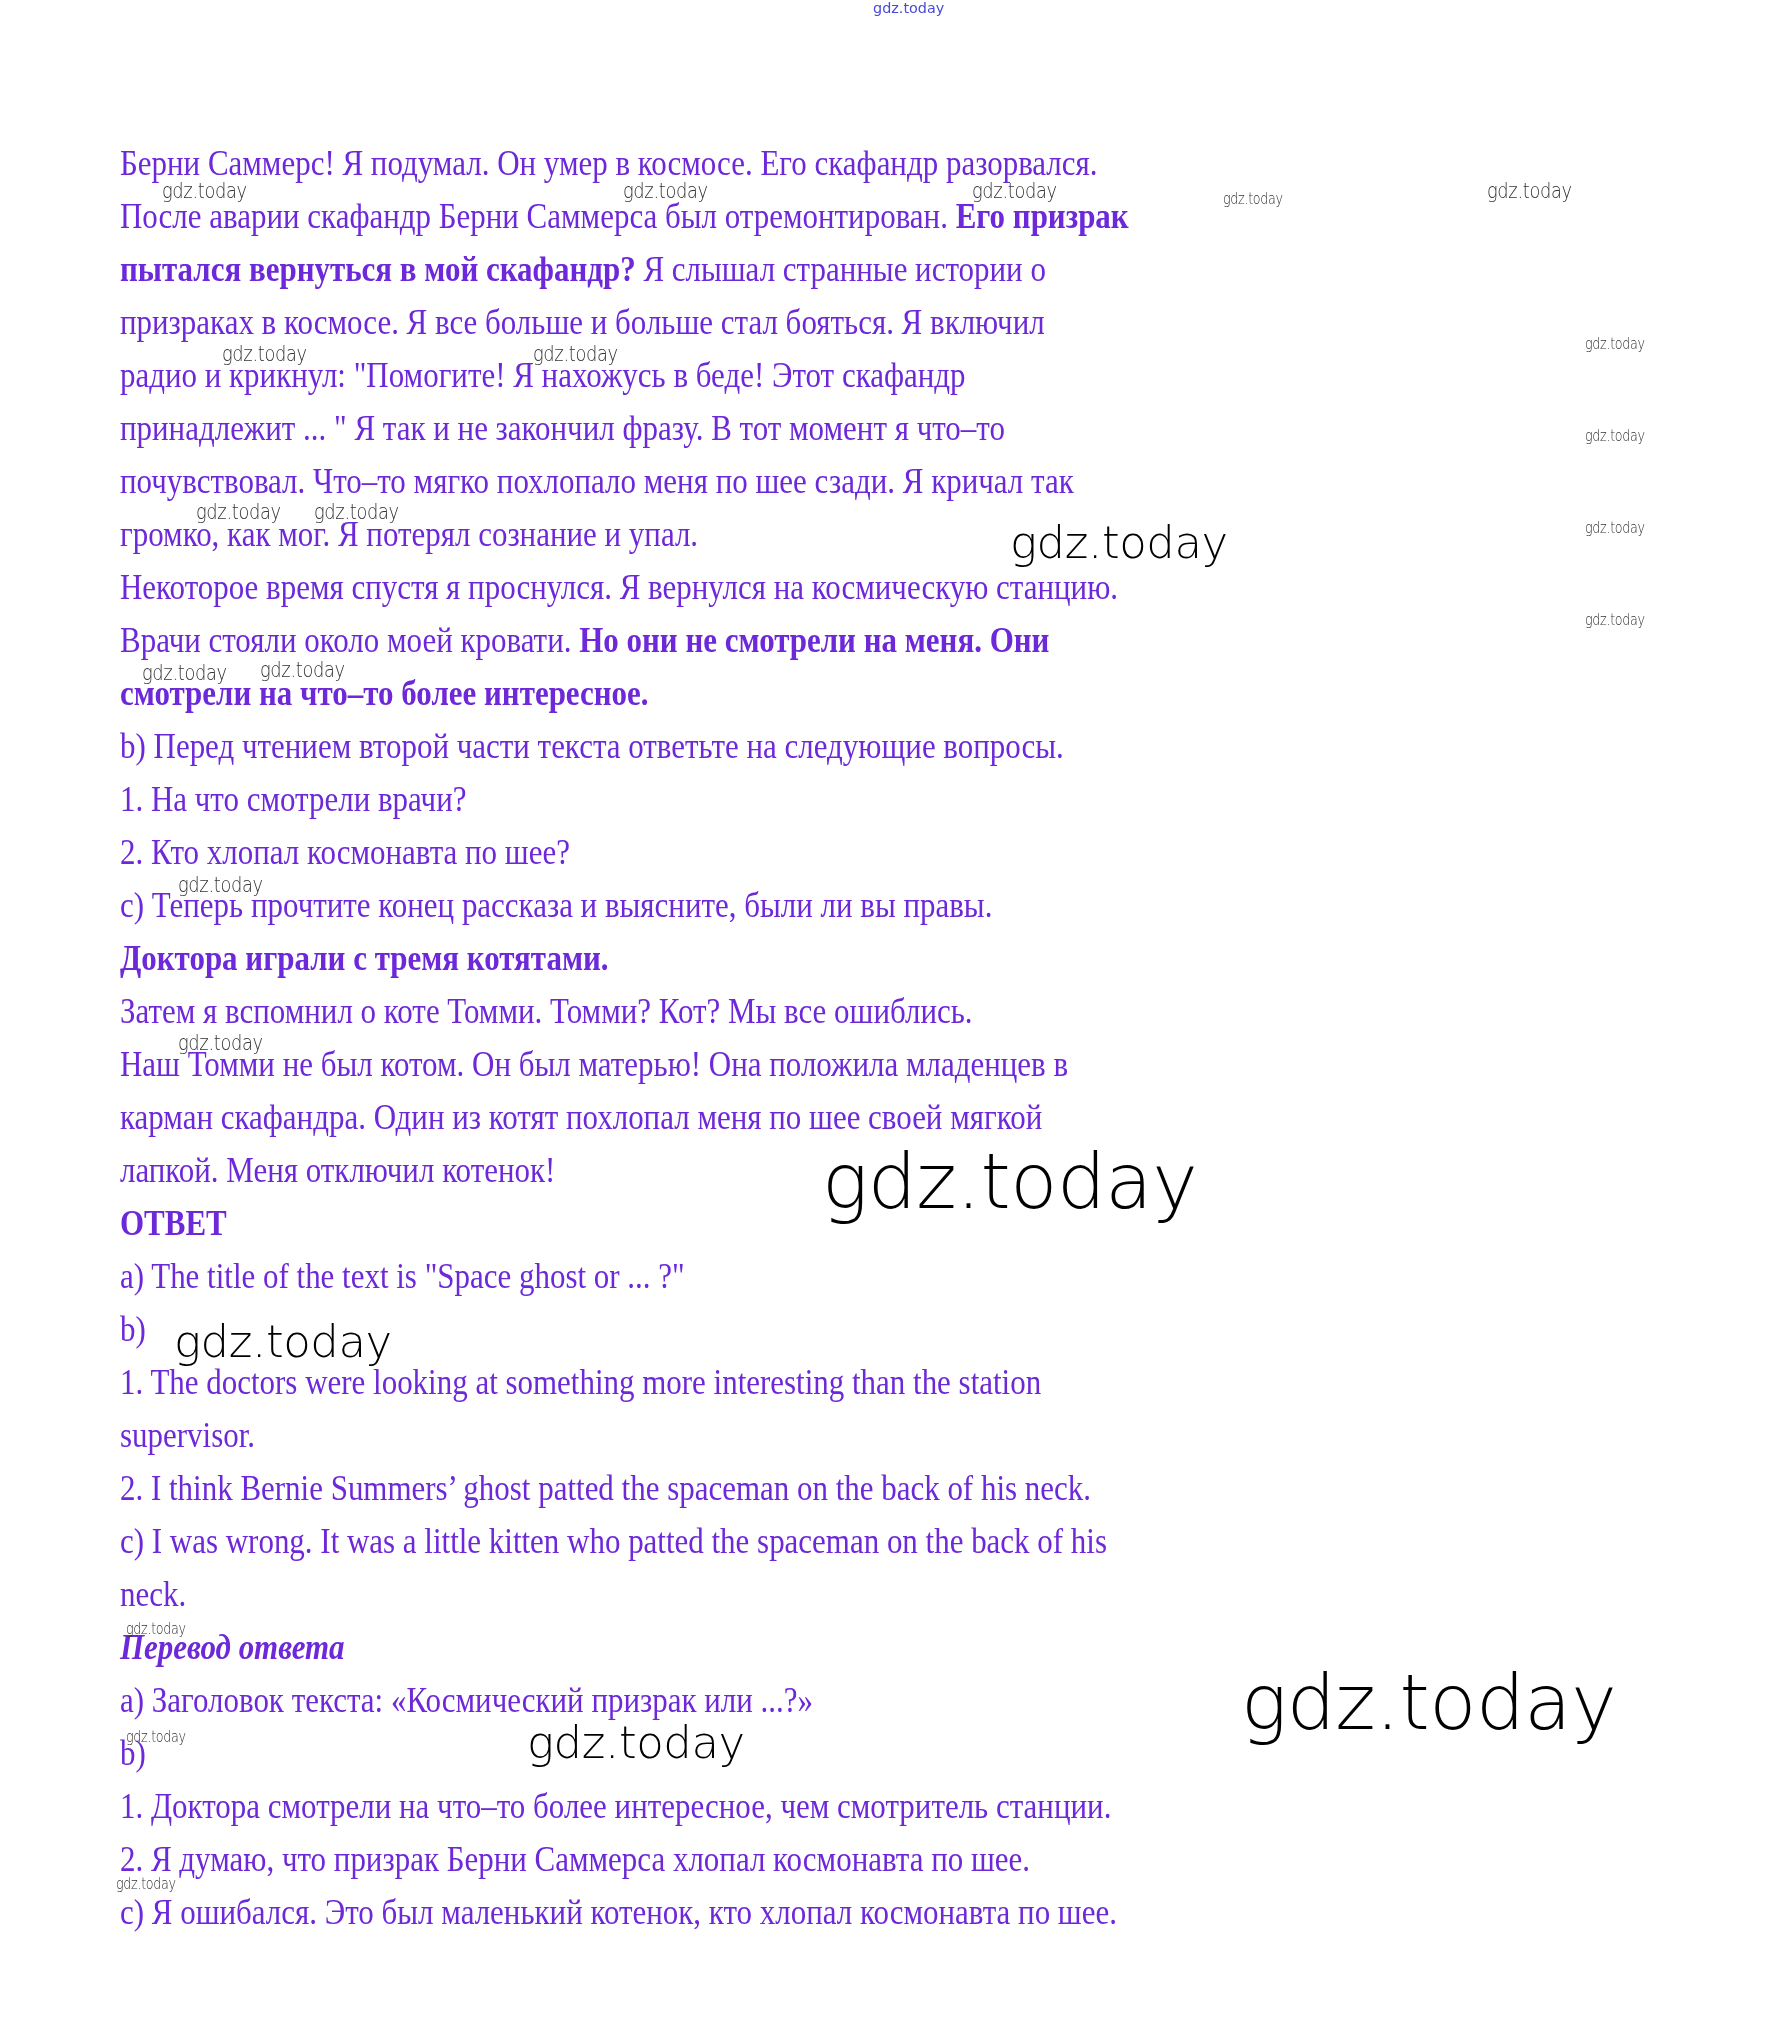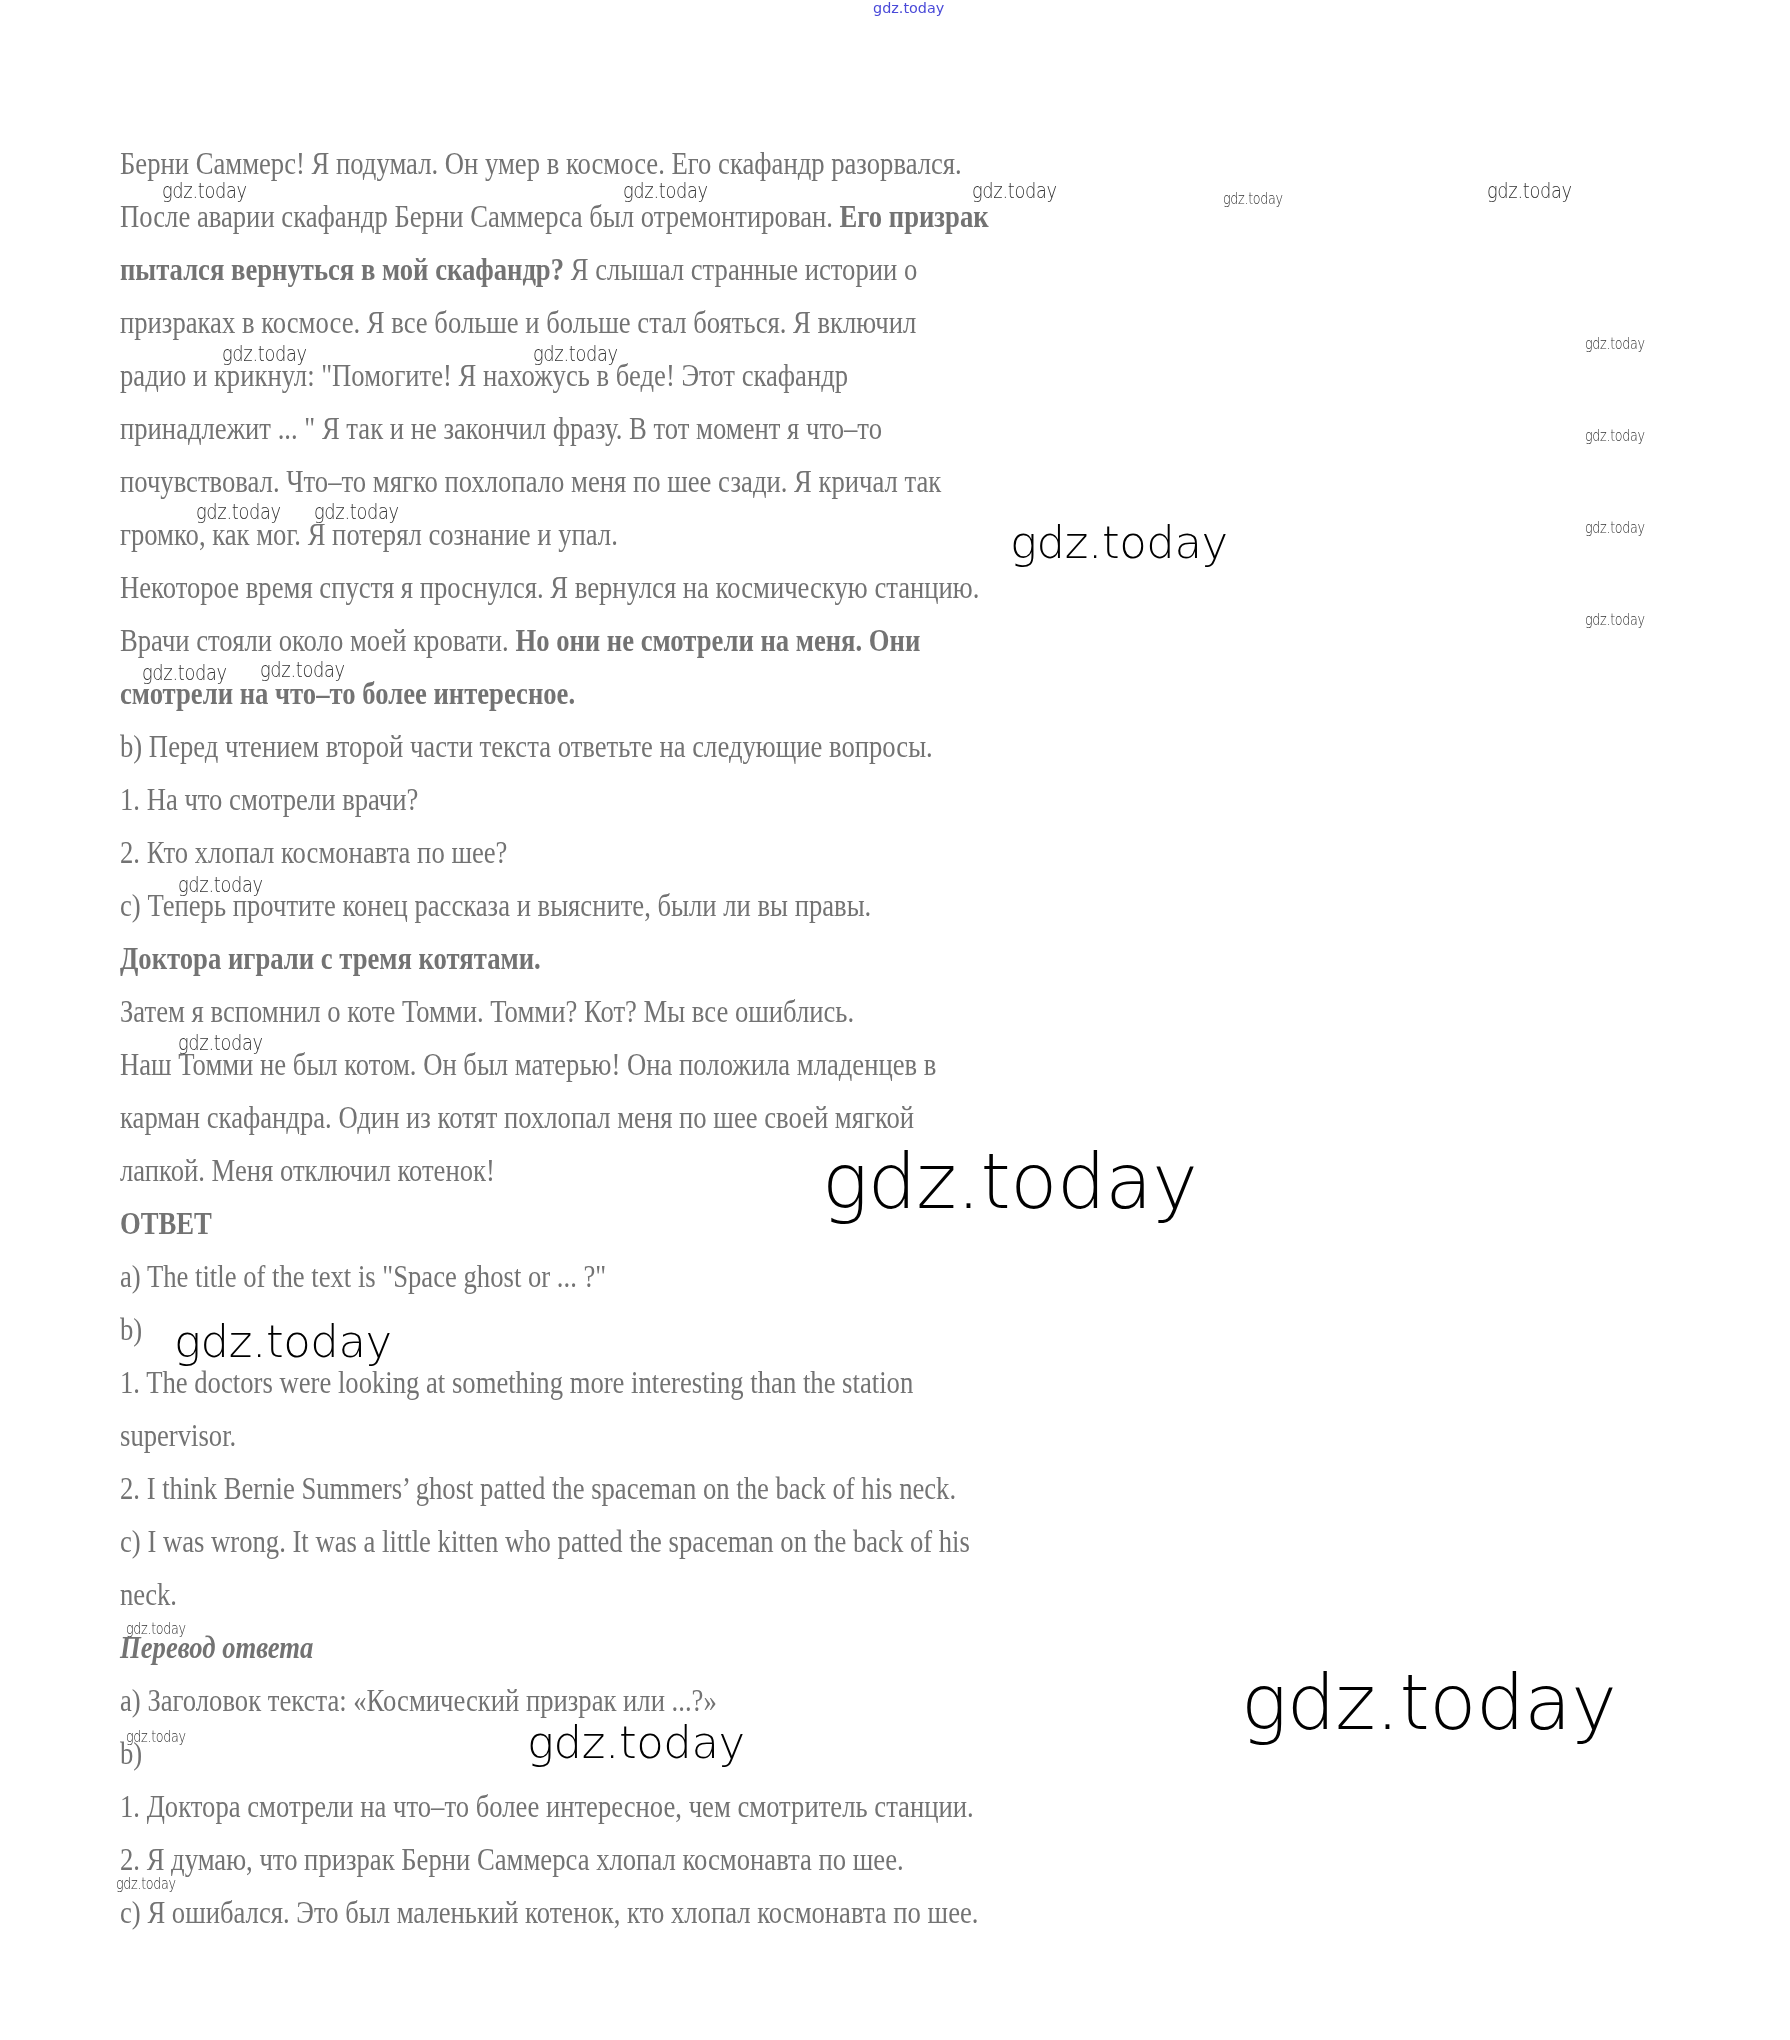--- a/index.html
+++ b/index.html
@@ -5,21 +5,21 @@
   html, body { margin: 0; padding: 0; background: #ffffff; }
   body { width: 1790px; height: 2041px; position: relative; overflow: hidden; }
   .page { position: absolute; left: 16px; top: 0; width: 1790px; height: 2041px; }
   .top-wm {
     position: absolute; left: 857px; top: 0px;
     font-family: "DejaVu Sans", sans-serif; font-size: 14.4px; color: #4a4ad8;
     letter-spacing: 0px;
   }
   .content {
     position: absolute; left: 104px; top: 137px; width: 1612px;
-    font-family: "Liberation Serif", serif; font-size: 31px; color: #737373;
+    font-family: "Liberation Serif", serif; font-size: 36px; color: #6d28d9;
     line-height: 53px;
   }
   .line { white-space: nowrap; height: 53px; transform: scaleX(0.86); transform-origin: left center; }
   .b { font-weight: bold; }
   .bi { font-weight: bold; font-style: italic; }
   .wm {
     position: absolute; font-family: "DejaVu Sans", sans-serif; color: #333;
     font-weight: 300; white-space: nowrap; letter-spacing: -0.4px;
   }
   .wm.s { font-size: 21px; transform: scaleX(0.85); transform-origin: left top; }

